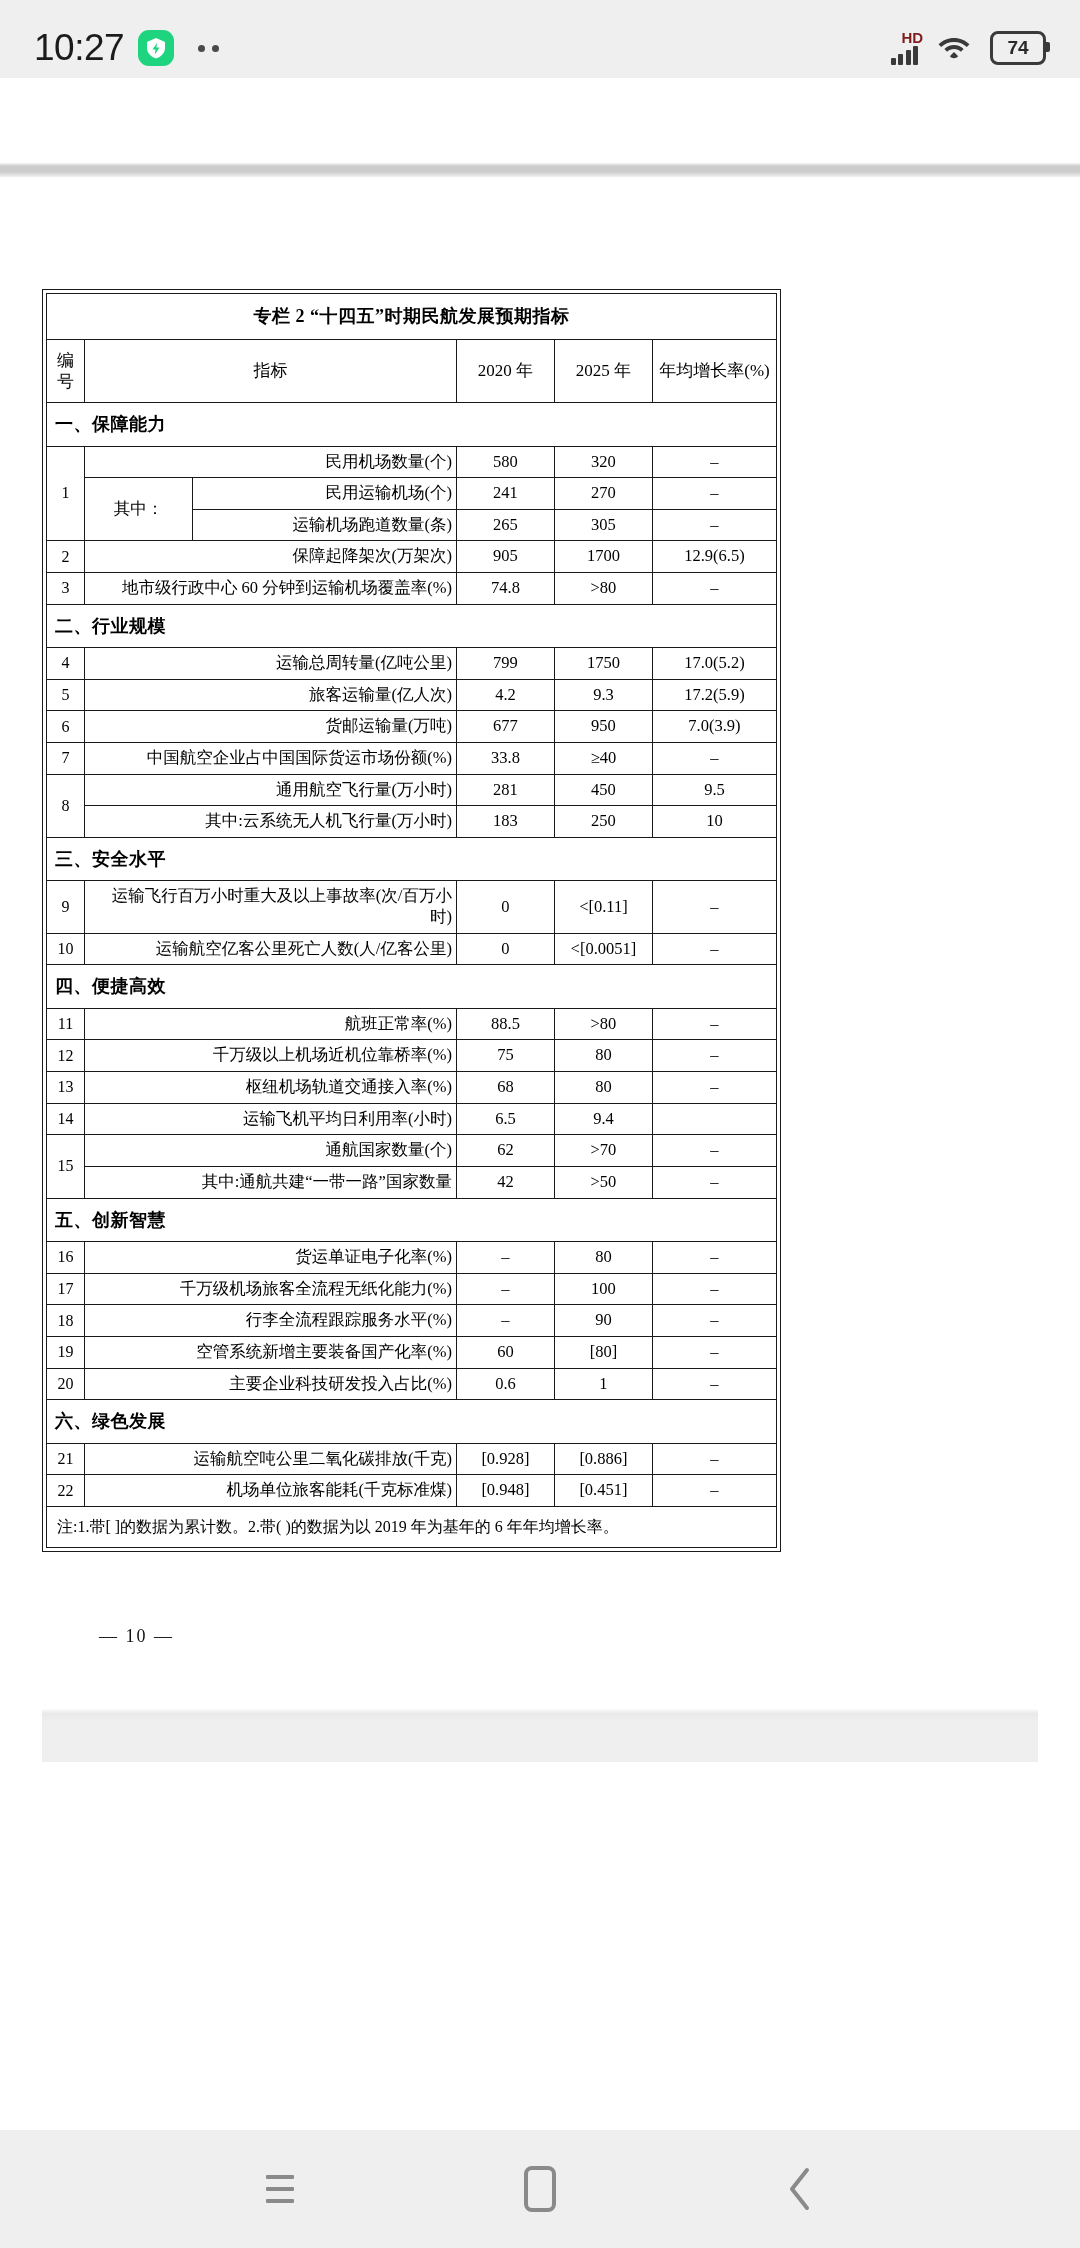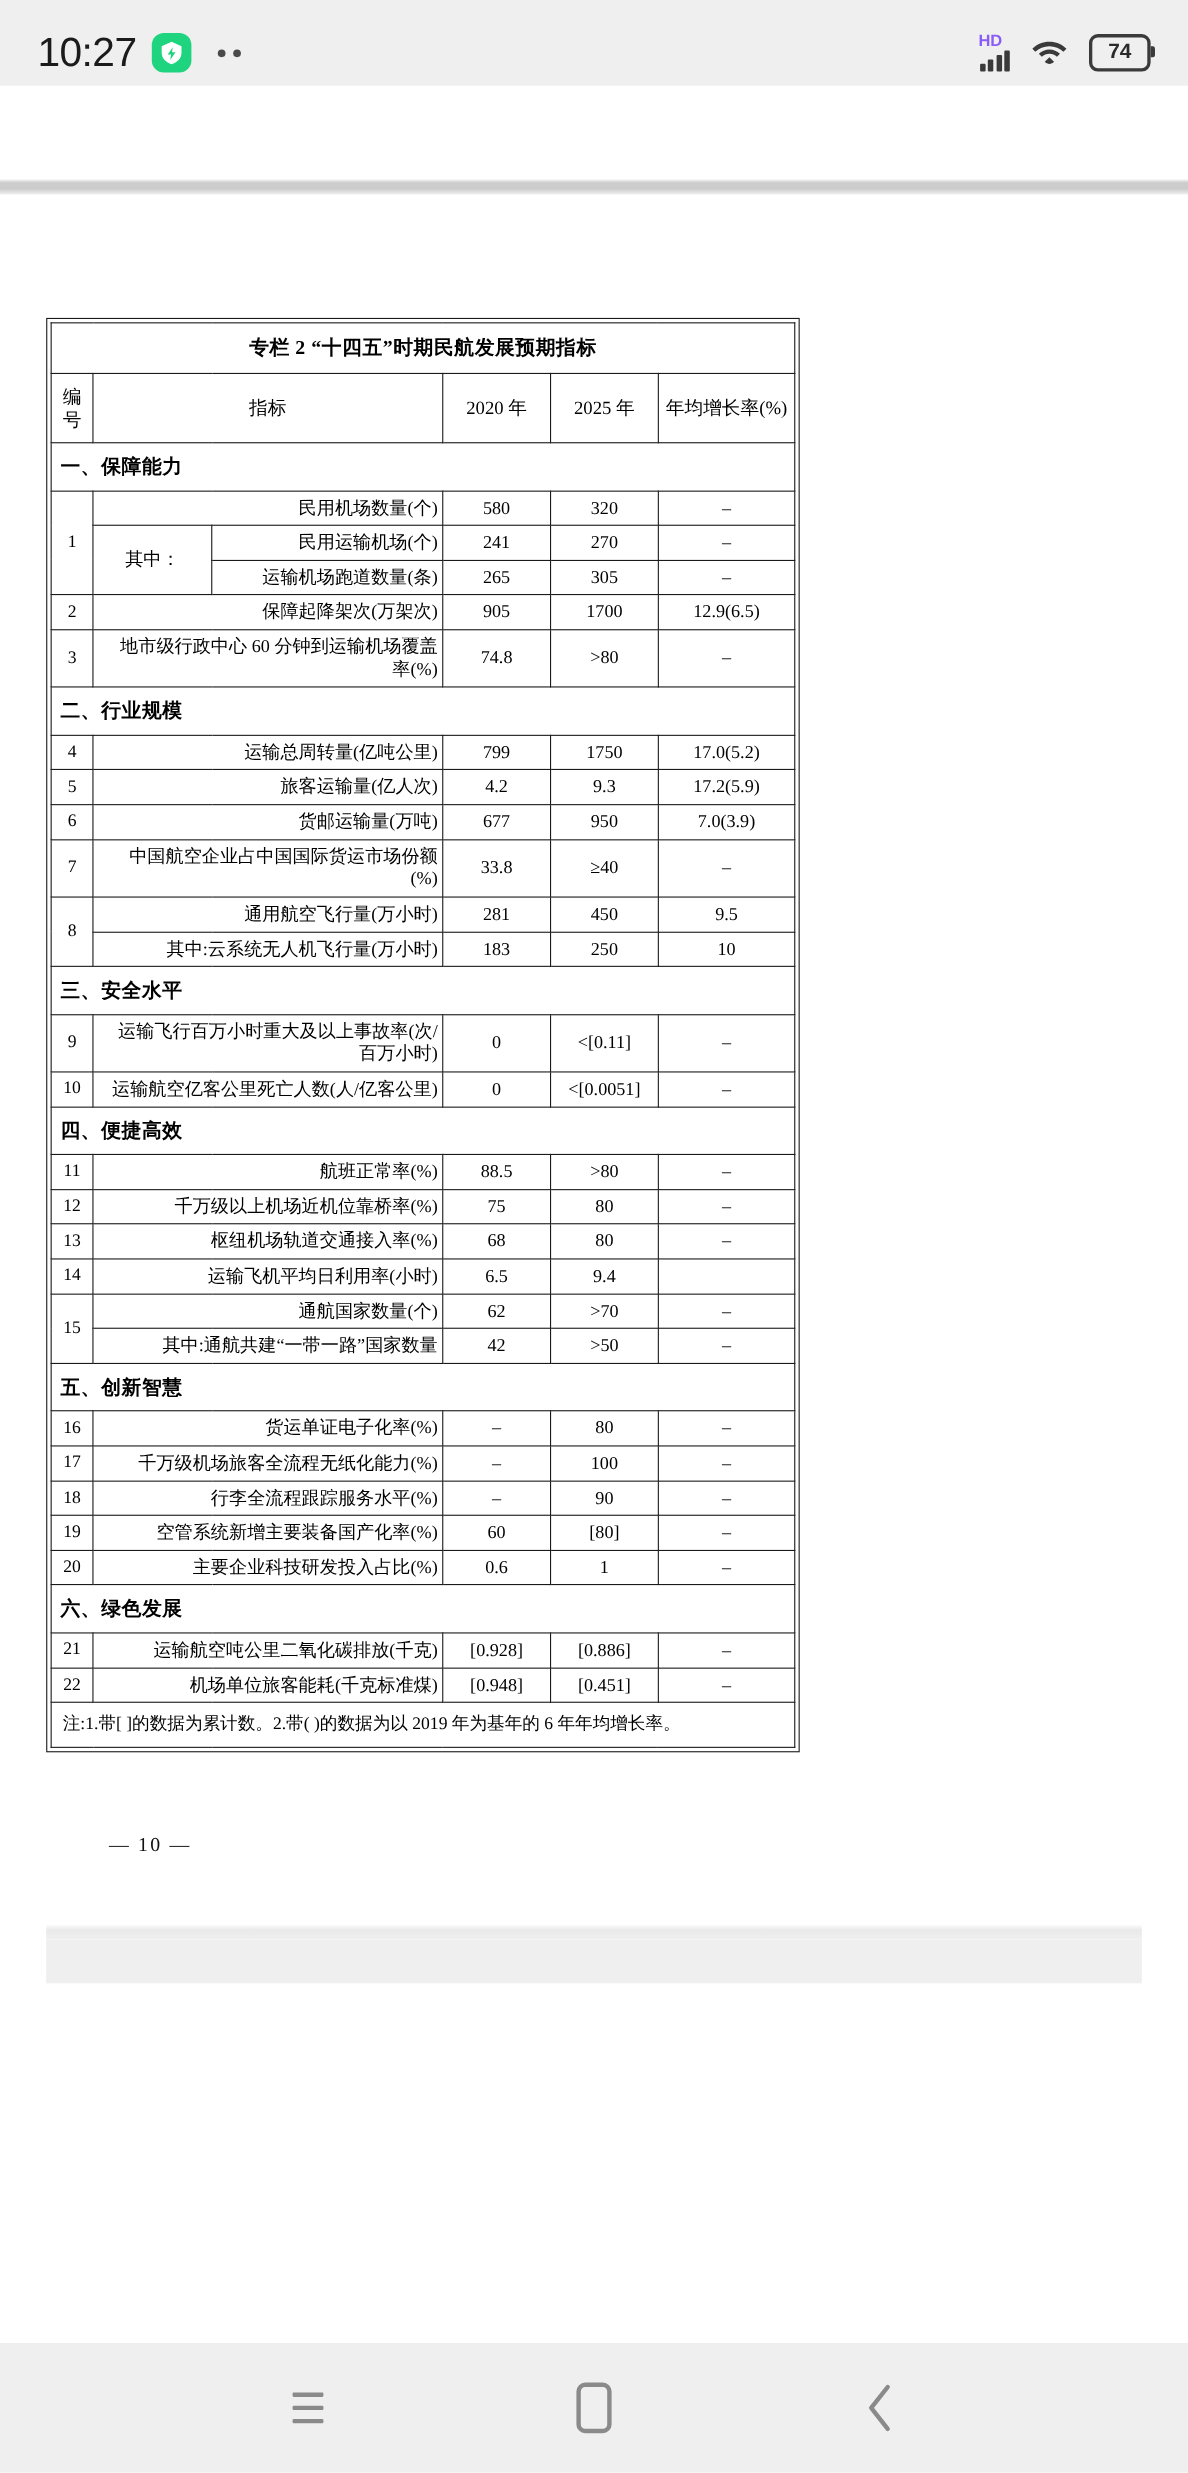--- a/index.html
+++ b/index.html
@@ -46,22 +46,22 @@
     width: 7px; height: 7px; border-radius: 50%;
     background: #4a4a4a; display: block;
   }
   .sb-right {
     margin-left: auto;
     display: flex; align-items: center; gap: 17px;
   }
   .sb-sig { position: relative; display: flex; align-items: flex-end; height: 34px; }
   .sb-hd {
     font-family: "Liberation Sans", sans-serif;
-    font-size: 15px; font-weight: 700; color: #8b5cf6;
-    position: absolute; top: -2px; left: 0;
+    font-size: 15px; font-weight: 700; color: #7f1d1d;
+    position: absolute; top: -2px; left: 12px;
   }
   .bars { display: flex; align-items: flex-end; gap: 2.5px; margin-left: 1px; margin-top: 14px;}
   .bars i { width: 5px; background: #3a3a3a; display: block; border-radius: 1px;}
   .bars i:nth-child(1){height:7px}
   .bars i:nth-child(2){height:11px}
   .bars i:nth-child(3){height:15px}
   .bars i:nth-child(4){height:19px}
   .sb-batt {
     width: 50px; height: 28px;
     border: 3px solid #3a3a3a; border-radius: 8px;
@@ -111,21 +111,21 @@
   }
   table.doc td {
     border: 1px solid #1a1a1a;
     padding: 5px 4px;
     line-height: 1.25;
     vertical-align: middle;
   }
   .outer-wrap {
     border: 1px solid #1a1a1a;
     padding: 3px;
-    width: 685px;
+    width: 739px;
     box-sizing: border-box;
   }
   .outer-wrap table.doc { width: 100%; }
 
   .t-title {
     text-align: center;
     font-weight: 700;
     font-size: 18px;
     letter-spacing: 0.5px;
     padding: 11px 4px !important;

